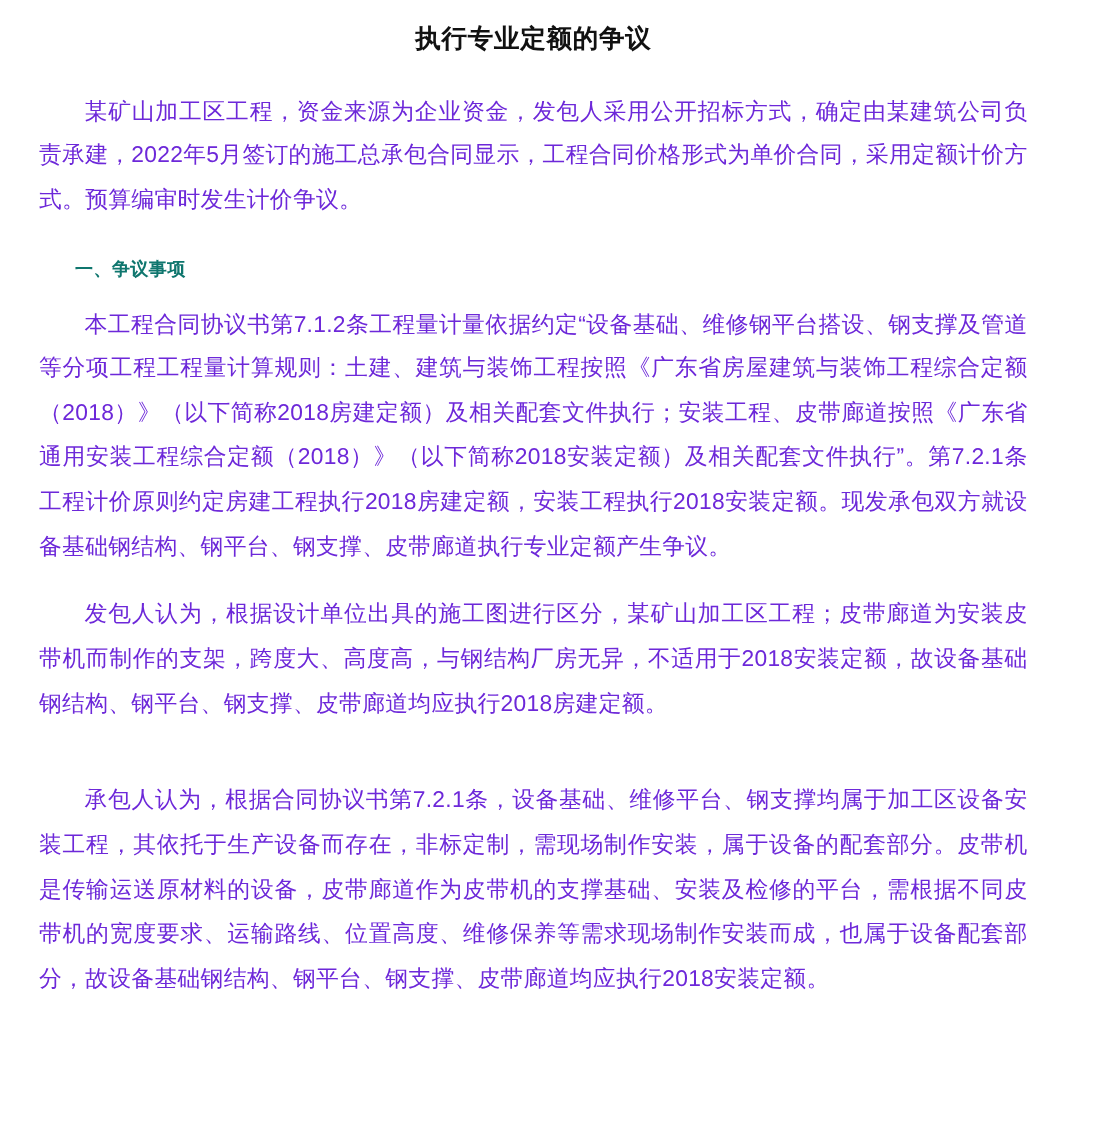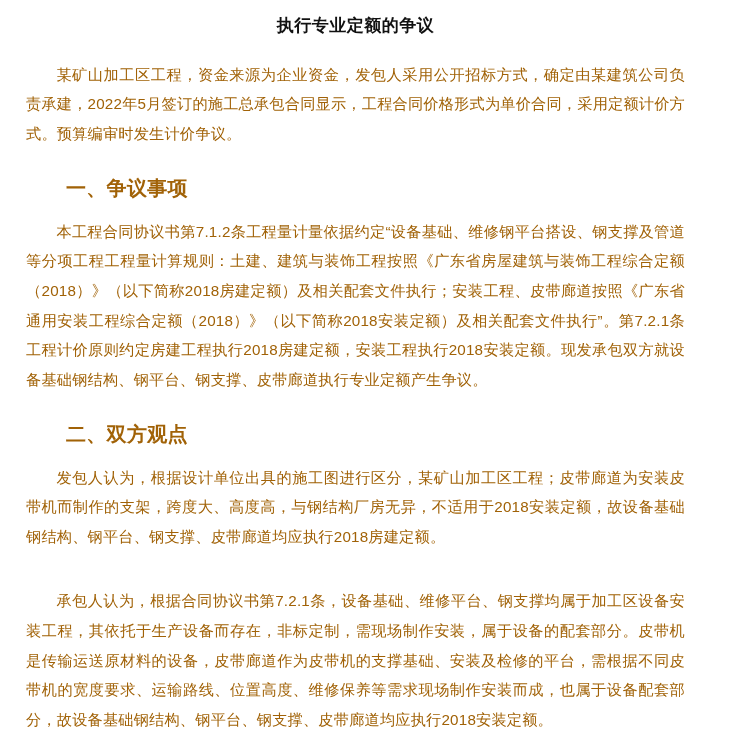--- a/index.html
+++ b/index.html
@@ -29,48 +29,48 @@
     color: #111111;
     margin: 6px 0 22px 0;
     line-height: 1.4;
   }
   .para {
     font-size: 15.2px;
     line-height: 1.95;
     text-align: justify;
     text-justify: inter-ideograph;
     margin: 0 0 16px 0;
-    color: #a16207;
+    color: #6d28d9;
     text-indent: 2em;
     letter-spacing: 0.2px;
   }
   .section-heading {
-    font-size: 20px;
+    font-size: 12px;
     font-weight: bold;
     line-height: 1.9;
     margin: 20px 0 10px 0;
     text-indent: 2em;
-    color: #a16207;
+    color: #0f766e;
     letter-spacing: 0.3px;
+    font-family: Liberation Mono, monospace;
   }
   .para:last-child {
     margin-bottom: 0;
     margin-top: 35px;
   }
 </style>
 </head>
 <body>
 
 <div class="page">
   <h1 class="doc-title">执行专业定额的争议</h1>
 
   <p class="para">某矿山加工区工程，资金来源为企业资金，发包人采用公开招标方式，确定由某建筑公司负责承建，2022年5月签订的施工总承包合同显示，工程合同价格形式为单价合同，采用定额计价方式。预算编审时发生计价争议。</p>
 
   <p class="section-heading">一、争议事项</p>
 
   <p class="para">本工程合同协议书第7.1.2条工程量计量依据约定“设备基础、维修钢平台搭设、钢支撑及管道等分项工程工程量计算规则：土建、建筑与装饰工程按照《广东省房屋建筑与装饰工程综合定额（2018）》（以下简称2018房建定额）及相关配套文件执行；安装工程、皮带廊道按照《广东省通用安装工程综合定额（2018）》（以下简称2018安装定额）及相关配套文件执行”。第7.2.1条工程计价原则约定房建工程执行2018房建定额，安装工程执行2018安装定额。现发承包双方就设备基础钢结构、钢平台、钢支撑、皮带廊道执行专业定额产生争议。</p>
 
-  <p class="section-heading">二、双方观点</p>
 
   <p class="para">发包人认为，根据设计单位出具的施工图进行区分，某矿山加工区工程；皮带廊道为安装皮带机而制作的支架，跨度大、高度高，与钢结构厂房无异，不适用于2018安装定额，故设备基础钢结构、钢平台、钢支撑、皮带廊道均应执行2018房建定额。</p>
 
   <p class="para">承包人认为，根据合同协议书第7.2.1条，设备基础、维修平台、钢支撑均属于加工区设备安装工程，其依托于生产设备而存在，非标定制，需现场制作安装，属于设备的配套部分。皮带机是传输运送原材料的设备，皮带廊道作为皮带机的支撑基础、安装及检修的平台，需根据不同皮带机的宽度要求、运输路线、位置高度、维修保养等需求现场制作安装而成，也属于设备配套部分，故设备基础钢结构、钢平台、钢支撑、皮带廊道均应执行2018安装定额。</p>
 </div>
 
 </body></html>

